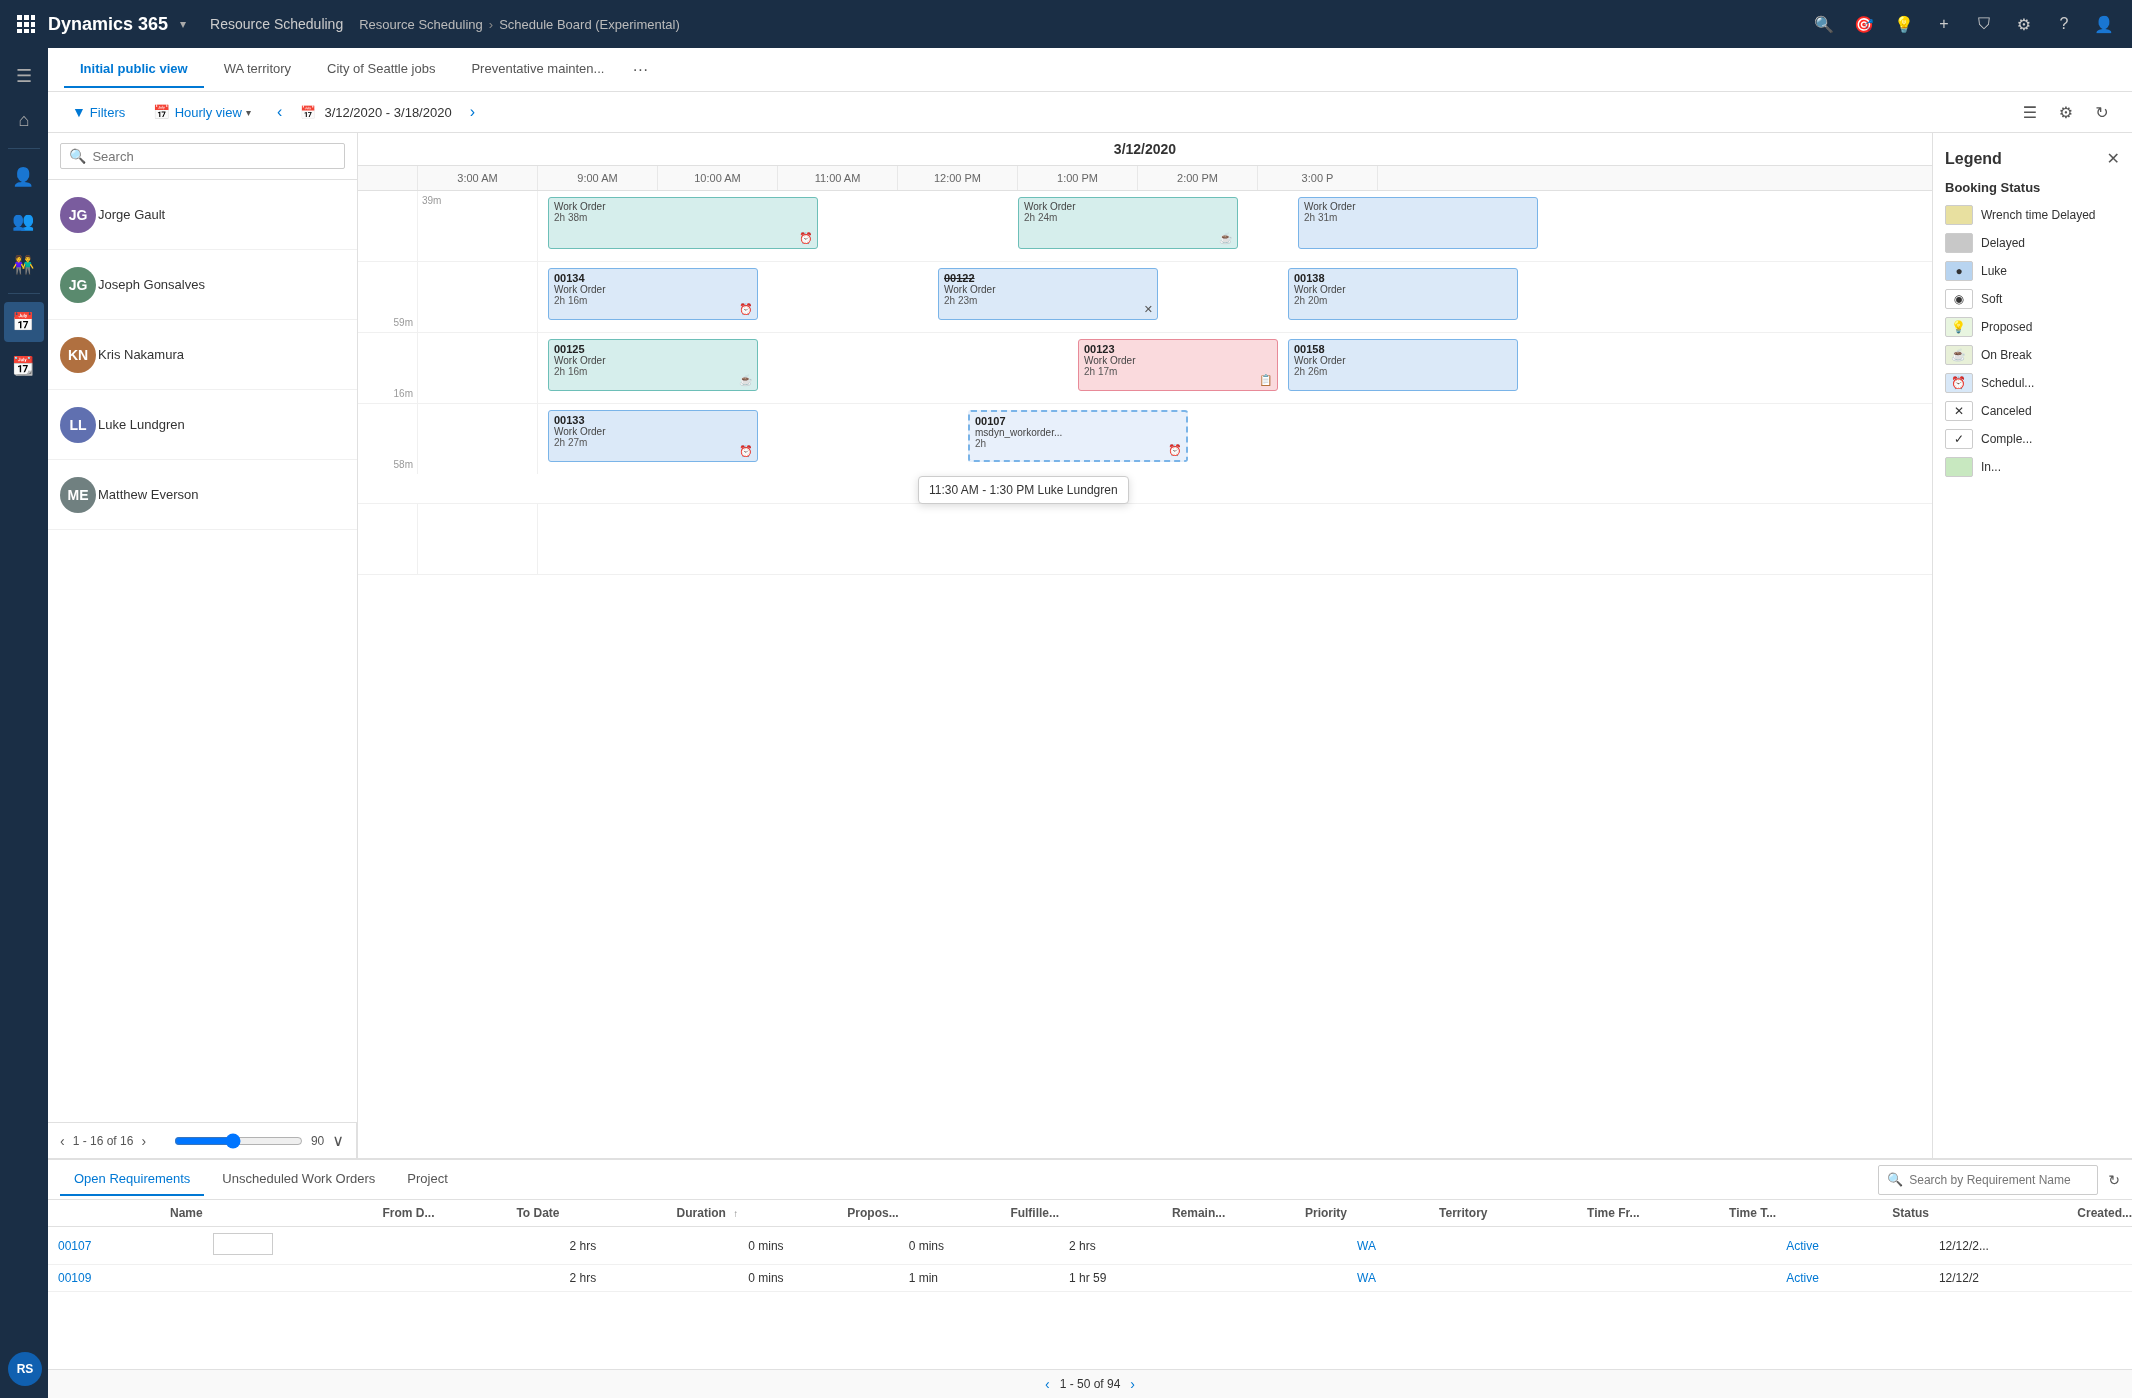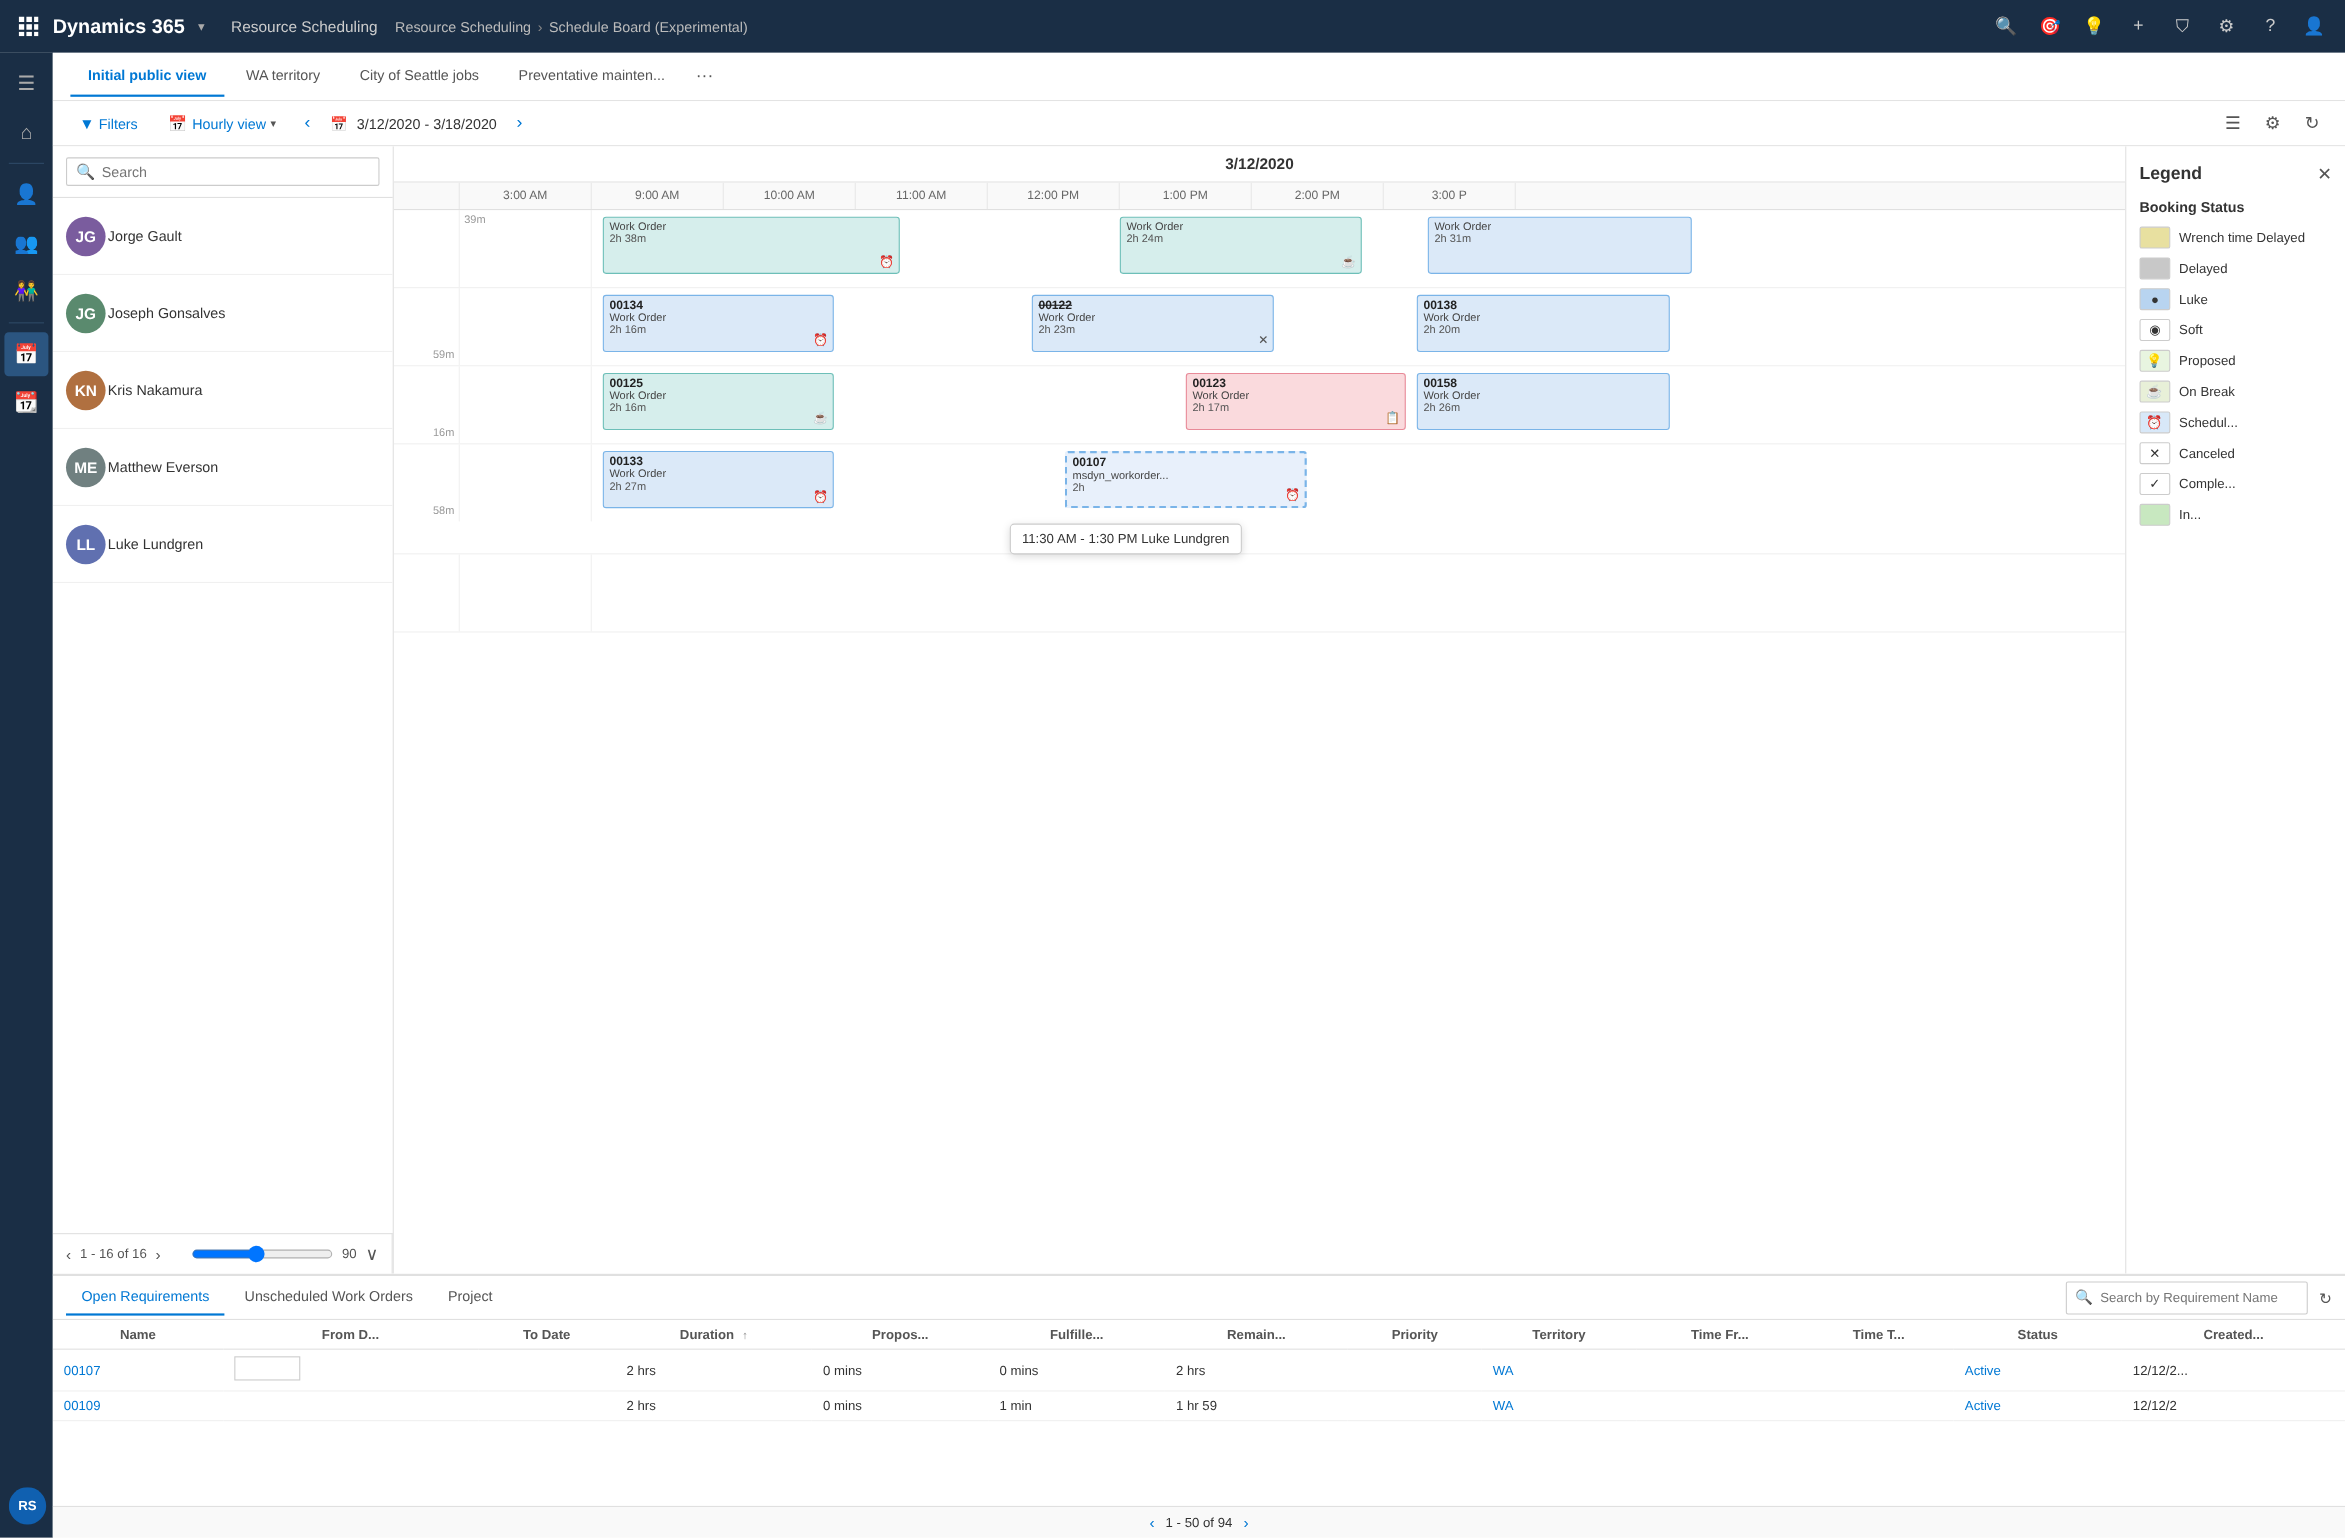--- a/index.html
+++ b/index.html
@@ -269,21 +269,21 @@
     }
     .req-search-wrap input { border: none; outline: none; font-size: 12px; width: 180px; }
     .req-refresh { cursor: pointer; color: #555; font-size: 14px; margin-left: 6px; }
 
     .req-table { flex: 1; overflow-y: auto; }
     table { width: 100%; border-collapse: collapse; }
     thead th {
       padding: 6px 0;
       font-size: 12px; font-weight: 600; color: #555;
       border-bottom: 1px solid #e0e0e0;
-      text-align: center; background: #fff;
+      text-align: right; background: #fff;
       white-space: nowrap;
     }
     tbody td {
       padding: 6px 10px;
       font-size: 12px; color: #333;
       border-bottom: 1px solid #f0f0f0;
       white-space: nowrap;
     }
     tbody td a { color: #0078d4; text-decoration: none; }
     .sort-icon { margin-left: 4px; font-size: 10px; color: #888; }
@@ -416,26 +416,26 @@
             </div>
             <div class="resource-row">
               <div class="resource-avatar" style="background:#5a8a6e;">JG</div>
               <span class="resource-name">Joseph Gonsalves</span>
             </div>
             <div class="resource-row">
               <div class="resource-avatar" style="background:#b07040;">KN</div>
               <span class="resource-name">Kris Nakamura</span>
             </div>
             <div class="resource-row">
+              <div class="resource-avatar" style="background:#6070b0;">LL</div>
+              <span class="resource-name">Luke Lundgren</span>
+            </div>
+            <div class="resource-row">
               <div class="resource-avatar" style="background:#708080;">ME</div>
               <span class="resource-name">Matthew Everson</span>
-            </div>
-            <div class="resource-row">
-              <div class="resource-avatar" style="background:#6070b0;">LL</div>
-              <span class="resource-name">Luke Lundgren</span>
             </div>
           </div>
 
           <div class="resource-pagination">
             <span class="pag-btn">‹</span>
             <span>1 - 16 of 16</span>
             <span class="pag-btn">›</span>
             <div style="flex:1;"></div>
             <input type="range" min="0" max="200" value="90" class="zoom-slider" style="">
             <span>90</span>

